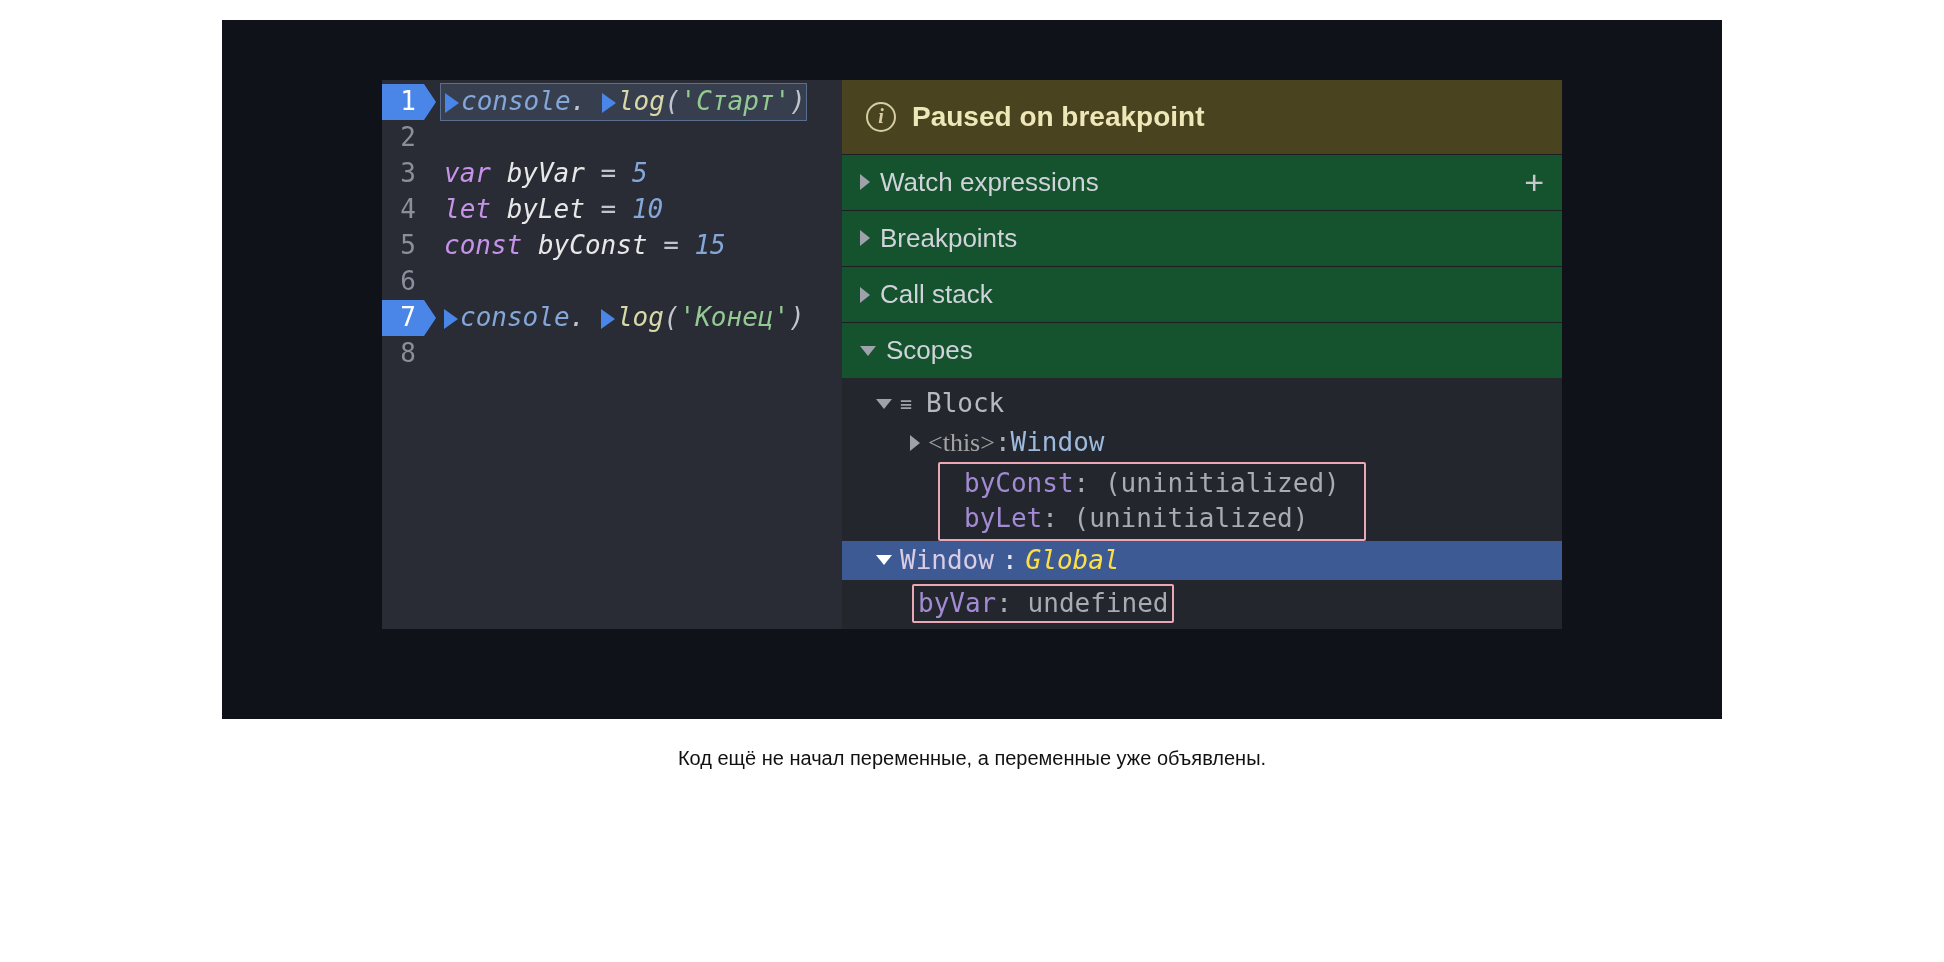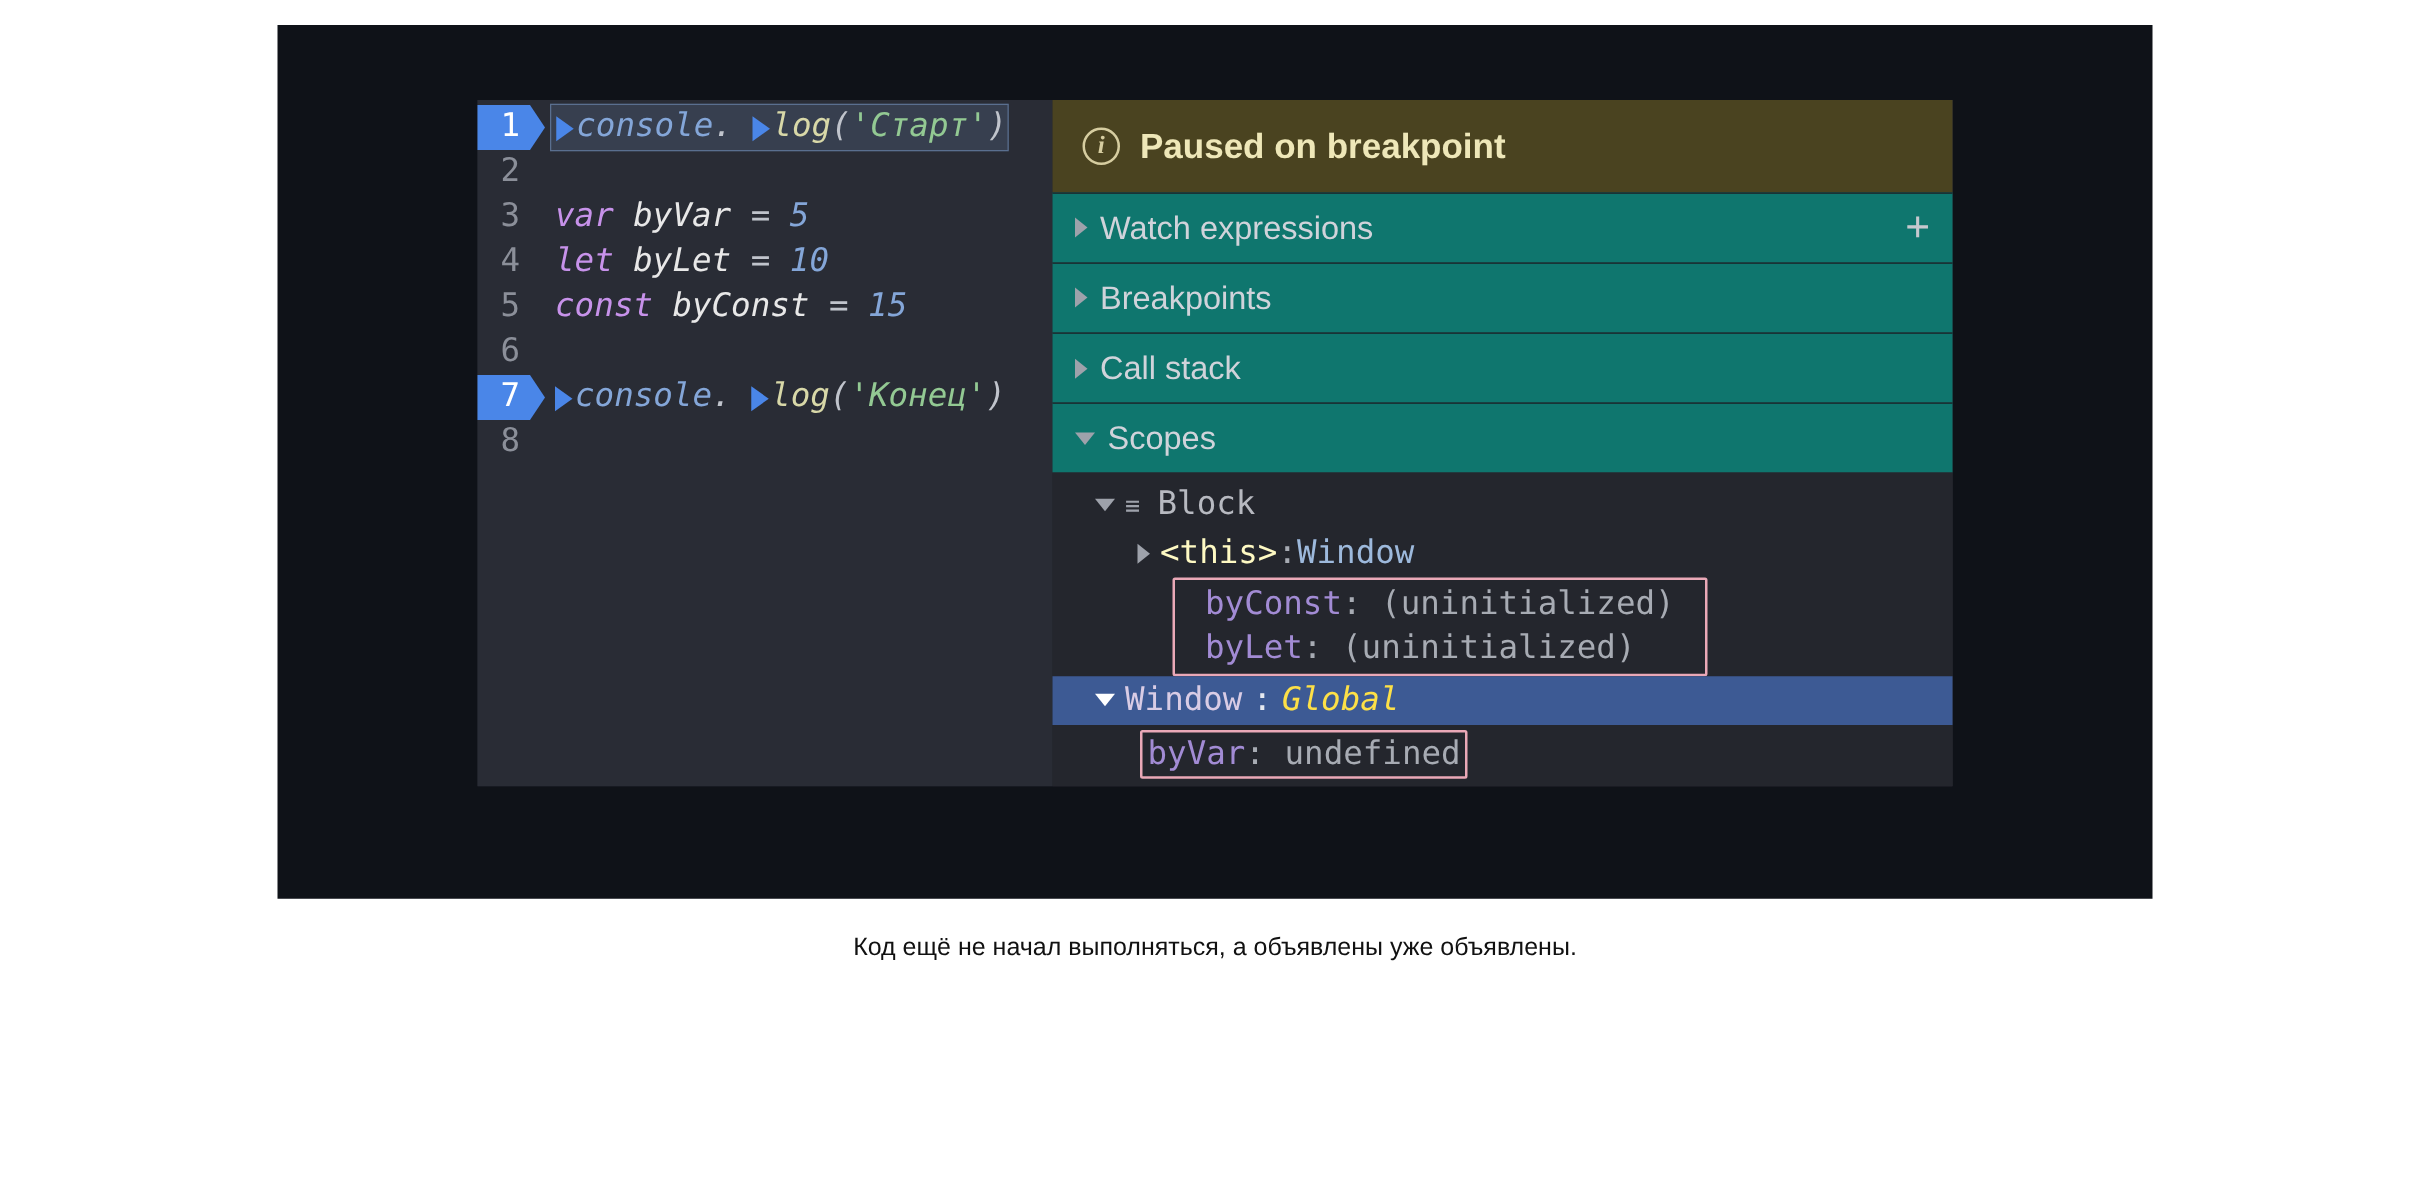--- a/index.html
+++ b/index.html
@@ -115,21 +115,21 @@
     align-items: center;
     justify-content: center;
     font-family: Georgia, serif;
     font-style: italic;
     font-weight: 700;
     font-size: 20px;
     color: #d6cda0;
     flex-shrink: 0;
   }
   .section-header {
-    background: #0f766e;
+    background: #14532d;
     border-top: 1px solid #1d1f25;
     padding: 10px 18px;
     font-family: -apple-system, sans-serif;
     font-size: 26px;
     color: #d0d3da;
     display: flex;
     align-items: center;
     gap: 10px;
   }
   .tri { display:inline-block; width:0;height:0; }
@@ -156,21 +156,21 @@
   .scope-row .tri { margin-right: 8px; }
   .list-icon {
     display: inline-block;
     width: 18px;
     margin-right: 8px;
     color: #9ea2ab;
     font-size: 20px;
     line-height: 1;
   }
   .scope-name { color: #b7b9c0; text-align: center; }
-  .scope-this { color: #fef9c3; }
+  .scope-this { color: #a3a3a3; font-family: Liberation Serif, serif; }
   .scope-key  { color: #a28bd4; }
   .scope-type { color: #9db9dc; }
   .scope-val  { color: #a7abb3; }
   .scope-selrow {
     background: #3d5a94;
     padding: 2px 0 2px 34px;
     display: flex;
     align-items: center;
     gap: 8px;
   }
@@ -294,13 +294,13 @@
             <span style="color:#e6e9f0">: </span>
           <span class="scope-type">Global</span>
         </div>
 
         <div style="padding-left:70px; padding-top:4px;" id="global-vars"><span class="hl-box"><span class="scope-key">byVar</span><span class="scope-val">: </span><span class="scope-val">undefined</span></span></div>
       </div>
     </div>
   </div>
 </div>
 
-<div class="caption">Код ещё не начал выполняться, а объявлены уже объявлены.</div>
+<div class="caption">Код ещё не начал переменные, а переменные уже объявлены.</div>
 
 </body></html>

